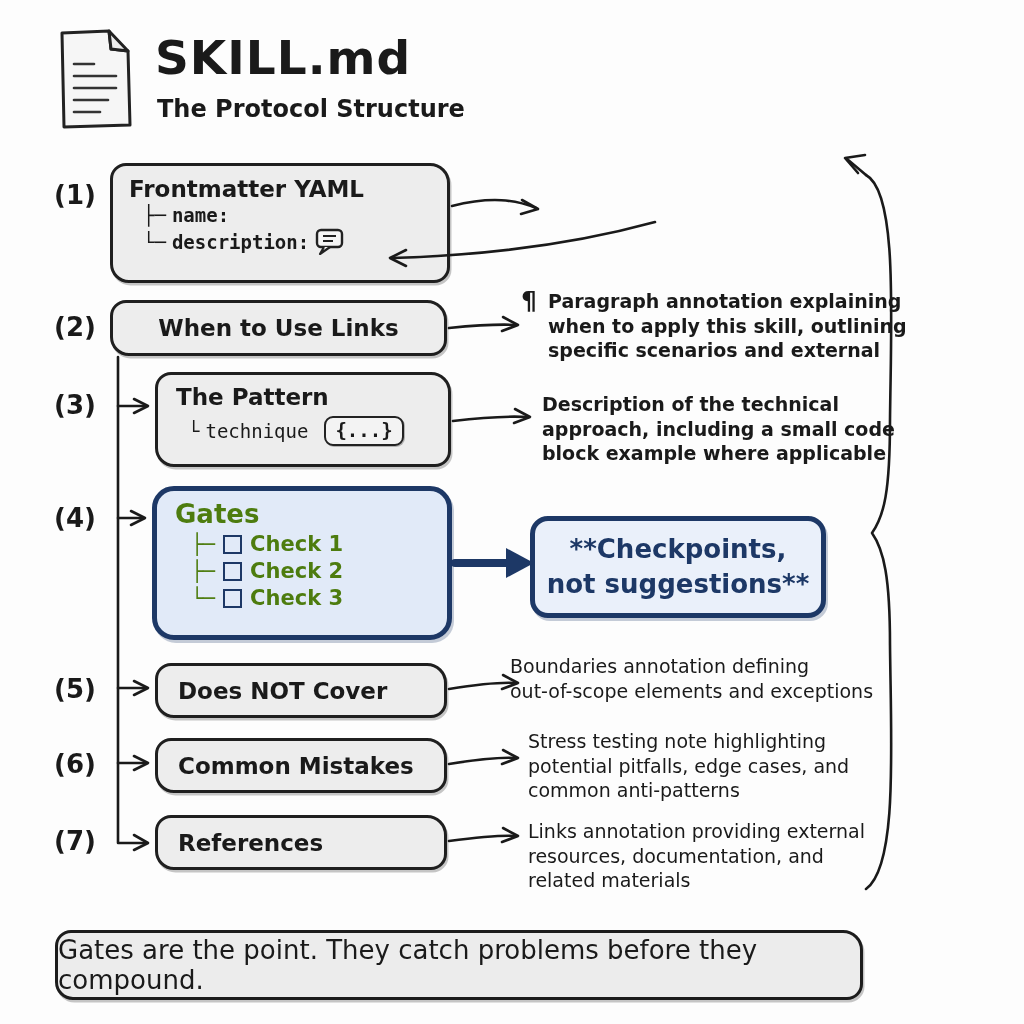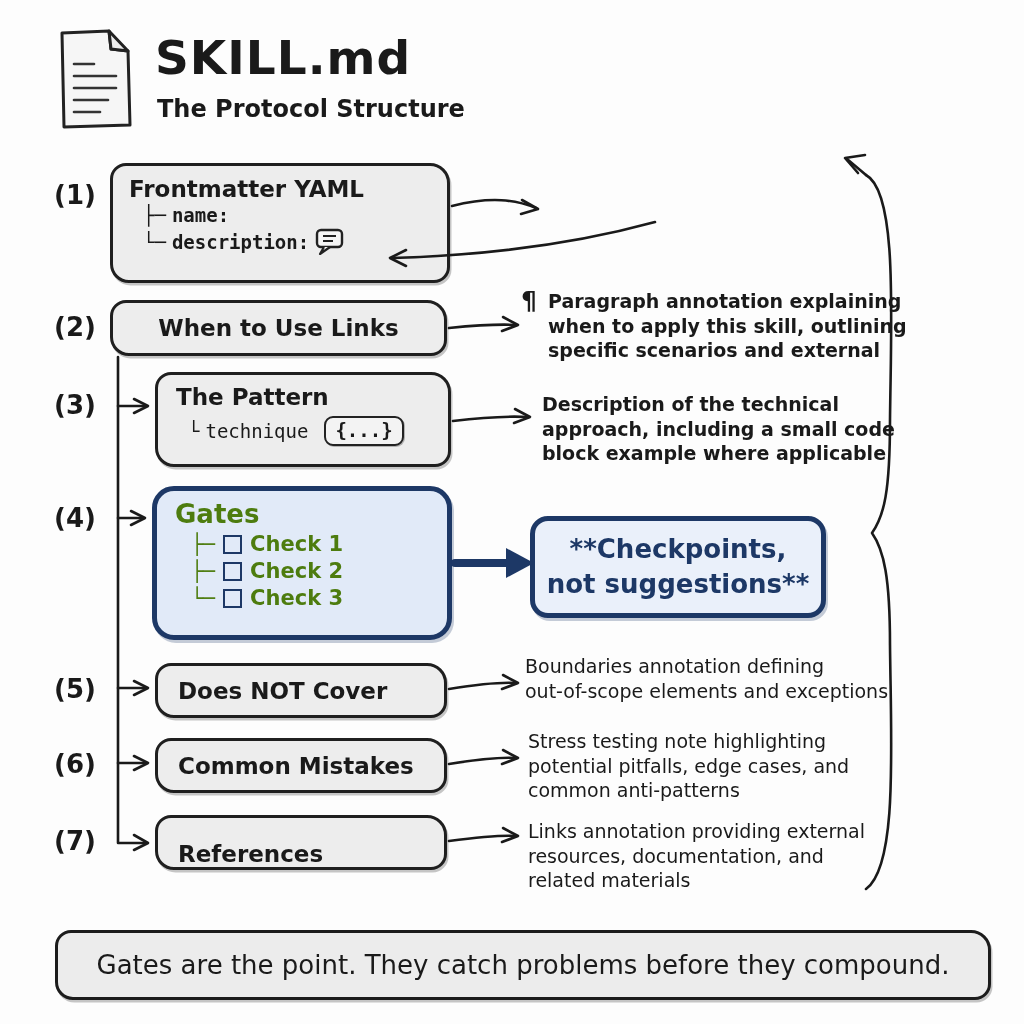--- a/index.html
+++ b/index.html
@@ -52,21 +52,21 @@
   .code-badge {
     display:inline-block; border:2px solid #222; border-radius:9px; background:#f3f3f3;
     padding:1px 9px 3px; font-family:"DejaVu Sans Mono", monospace; font-size:19px; font-weight:700;
     box-shadow:1px 1px 0 rgba(0,0,0,.25); margin-left:10px;
   }
 
   .brace-label { position:absolute; white-space:pre-line; text-align:center;
                  font-size:20px; font-weight:700; line-height:1.25; z-index:1; }
 
   .footer {
-    position:absolute; left:55px; top:930px; width:936px; height:70px;
+    position:absolute; left:55px; top:930px; width:808px; height:70px;
     background:#ececec; border:3px solid #1c1c1c; border-radius:16px 20px 16px 18px;
     display:flex; align-items:center; justify-content:center;
     font-size:26px; font-weight:500; z-index:2; box-shadow:1.5px 2.5px 0 rgba(0,0,0,.22);
     box-sizing:border-box;
   }
 </style>
 </head>
 <body>
 
 <div class="canvas">
@@ -191,38 +191,38 @@
   </div>
 
   <div class="box" style="left:155px; top:663px; width:292px; height:55px; display:flex; align-items:center; padding-left:20px">
     <div class="box-title">Does NOT Cover</div>
   </div>
 
   <div class="box" style="left:155px; top:738px; width:292px; height:55px; display:flex; align-items:center; padding-left:20px">
     <div class="box-title">Common Mistakes</div>
   </div>
 
-  <div class="box" style="left:155px; top:815px; width:292px; height:55px; display:flex; align-items:flex-end; padding-left:20px">
+  <div class="box" style="left:155px; top:815px; width:292px; height:55px; display:flex; align-items:center; padding-left:20px">
     <div class="box-title">References</div>
   </div>
 
 
   <span class="pilcrow" style="left:521px; top:286px">¶</span>
   <div class="ann bold" style="left:548px; top:289px">Paragraph annotation explaining
 when to apply this skill, outlining
 specific scenarios and external</div>
 
   <div class="ann bold" style="left:542px; top:392px">Description of the technical
 approach, including a small code
 block example where applicable</div>
 
   <div class="callout" style="left:530px; top:516px; width:296px; height:102px">**Checkpoints,
 not suggestions**</div>
 
-  <div class="ann hand" style="left:525px; top:654px">Boundaries annotation defining
+  <div class="ann hand" style="left:510px; top:654px">Boundaries annotation defining
 out-of-scope elements and exceptions</div>
 
   <div class="ann hand" style="left:528px; top:729px">Stress testing note highlighting
 potential pitfalls, edge cases, and
 common anti-patterns</div>
 
   <div class="ann hand" style="left:528px; top:819px">Links annotation providing external
 resources, documentation, and
 related materials</div>
 

